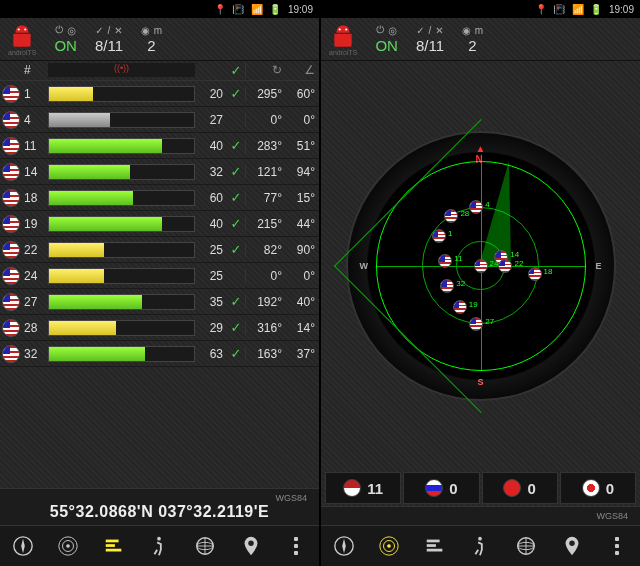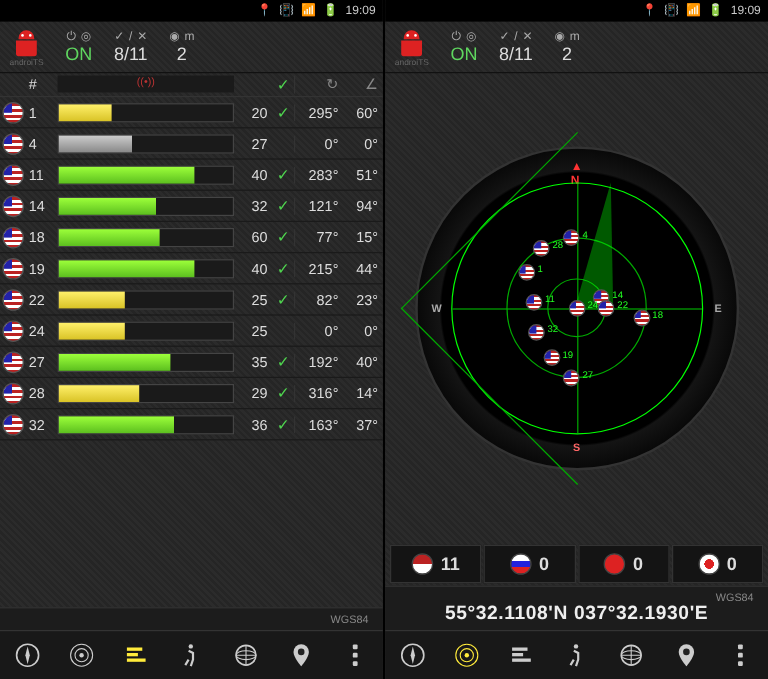--- a/index.html
+++ b/index.html
@@ -194,21 +194,21 @@
             <div class="c-flag">
               <div class="flag-us"></div>
             </div>
   <div class="c-prn">22</div>
   <div class="c-bar">
               <div class="bar yellow" style="width:38%"></div>
             </div>
   <div class="c-snr">25</div>
   <div class="c-fix">✓</div>
   <div class="c-az">82°</div>
-  <div class="c-el">23°</div>
+  <div class="c-el">90°</div>
           </div>
           <div class="trow">
             <div class="c-flag">
               <div class="flag-us"></div>
             </div>
   <div class="c-prn">24</div>
   <div class="c-bar">
               <div class="bar yellow" style="width:38%"></div>
             </div>
   <div class="c-snr">25</div>
@@ -243,29 +243,30 @@
   <div class="c-el">14°</div>
           </div>
           <div class="trow">
             <div class="c-flag">
               <div class="flag-us"></div>
             </div>
   <div class="c-prn">32</div>
   <div class="c-bar">
               <div class="bar green" style="width:66%"></div>
             </div>
-  <div class="c-snr">36</div>
+  <div class="c-snr">63</div>
   <div class="c-fix">✓</div>
   <div class="c-az">163°</div>
   <div class="c-el">37°</div>
           </div>
         </div>
     </div>
     <div class="footer-coords">
       <div class="datum">WGS84</div>
+      <div class="coords">55°32.0868'N   037°32.2119'E</div>
     </div>
     <div class="navbar">
       <div class="nav-item">
           <svg viewBox="0 0 24 24">
             <circle cx="12" cy="12" r="10" fill="none" stroke="#ccc" stroke-width="1.5"></circle>
             <path d="M12 4l2 8-2 8-2-8z" fill="#ccc"></path>
           </svg>
         </div>
       <div class="nav-item">
           <svg viewBox="0 0 24 24">
@@ -428,21 +429,20 @@
           <span>0</span>
         </div>
         <div class="const-box">
           <div class="cflag jp"></div>
           <span>0</span>
         </div>
       </div>
 
     <div class="footer-coords">
       <div class="datum">WGS84</div>
-      <div class="coords">55°32.1108'N   037°32.1930'E</div>
     </div>
     <div class="navbar">
       <div class="nav-item">
           <svg viewBox="0 0 24 24">
             <circle cx="12" cy="12" r="10" fill="none" stroke="#ccc" stroke-width="1.5"></circle>
             <path d="M12 4l2 8-2 8-2-8z" fill="#ccc"></path>
           </svg>
         </div>
       <div class="nav-item active">
           <svg viewBox="0 0 24 24">

